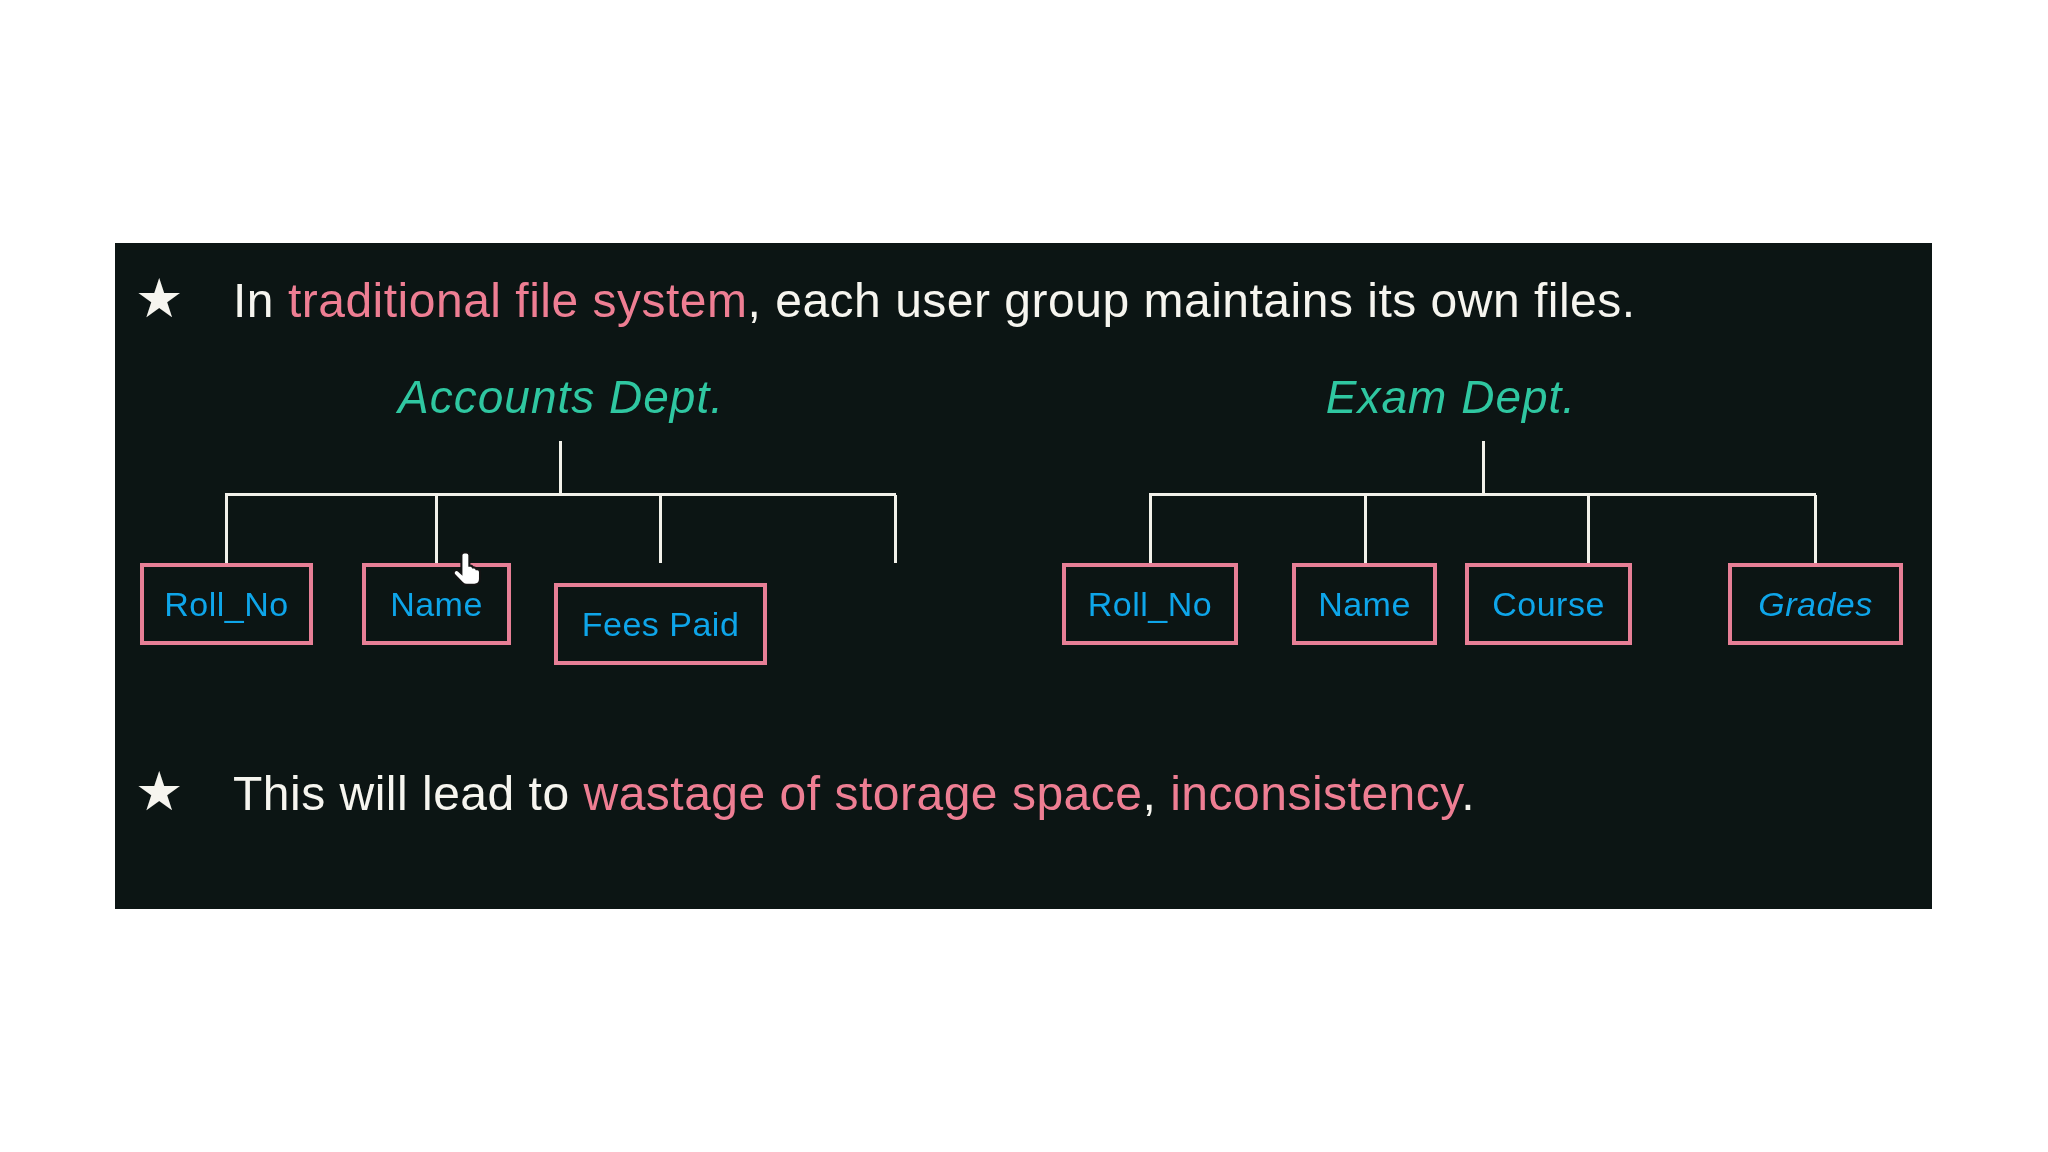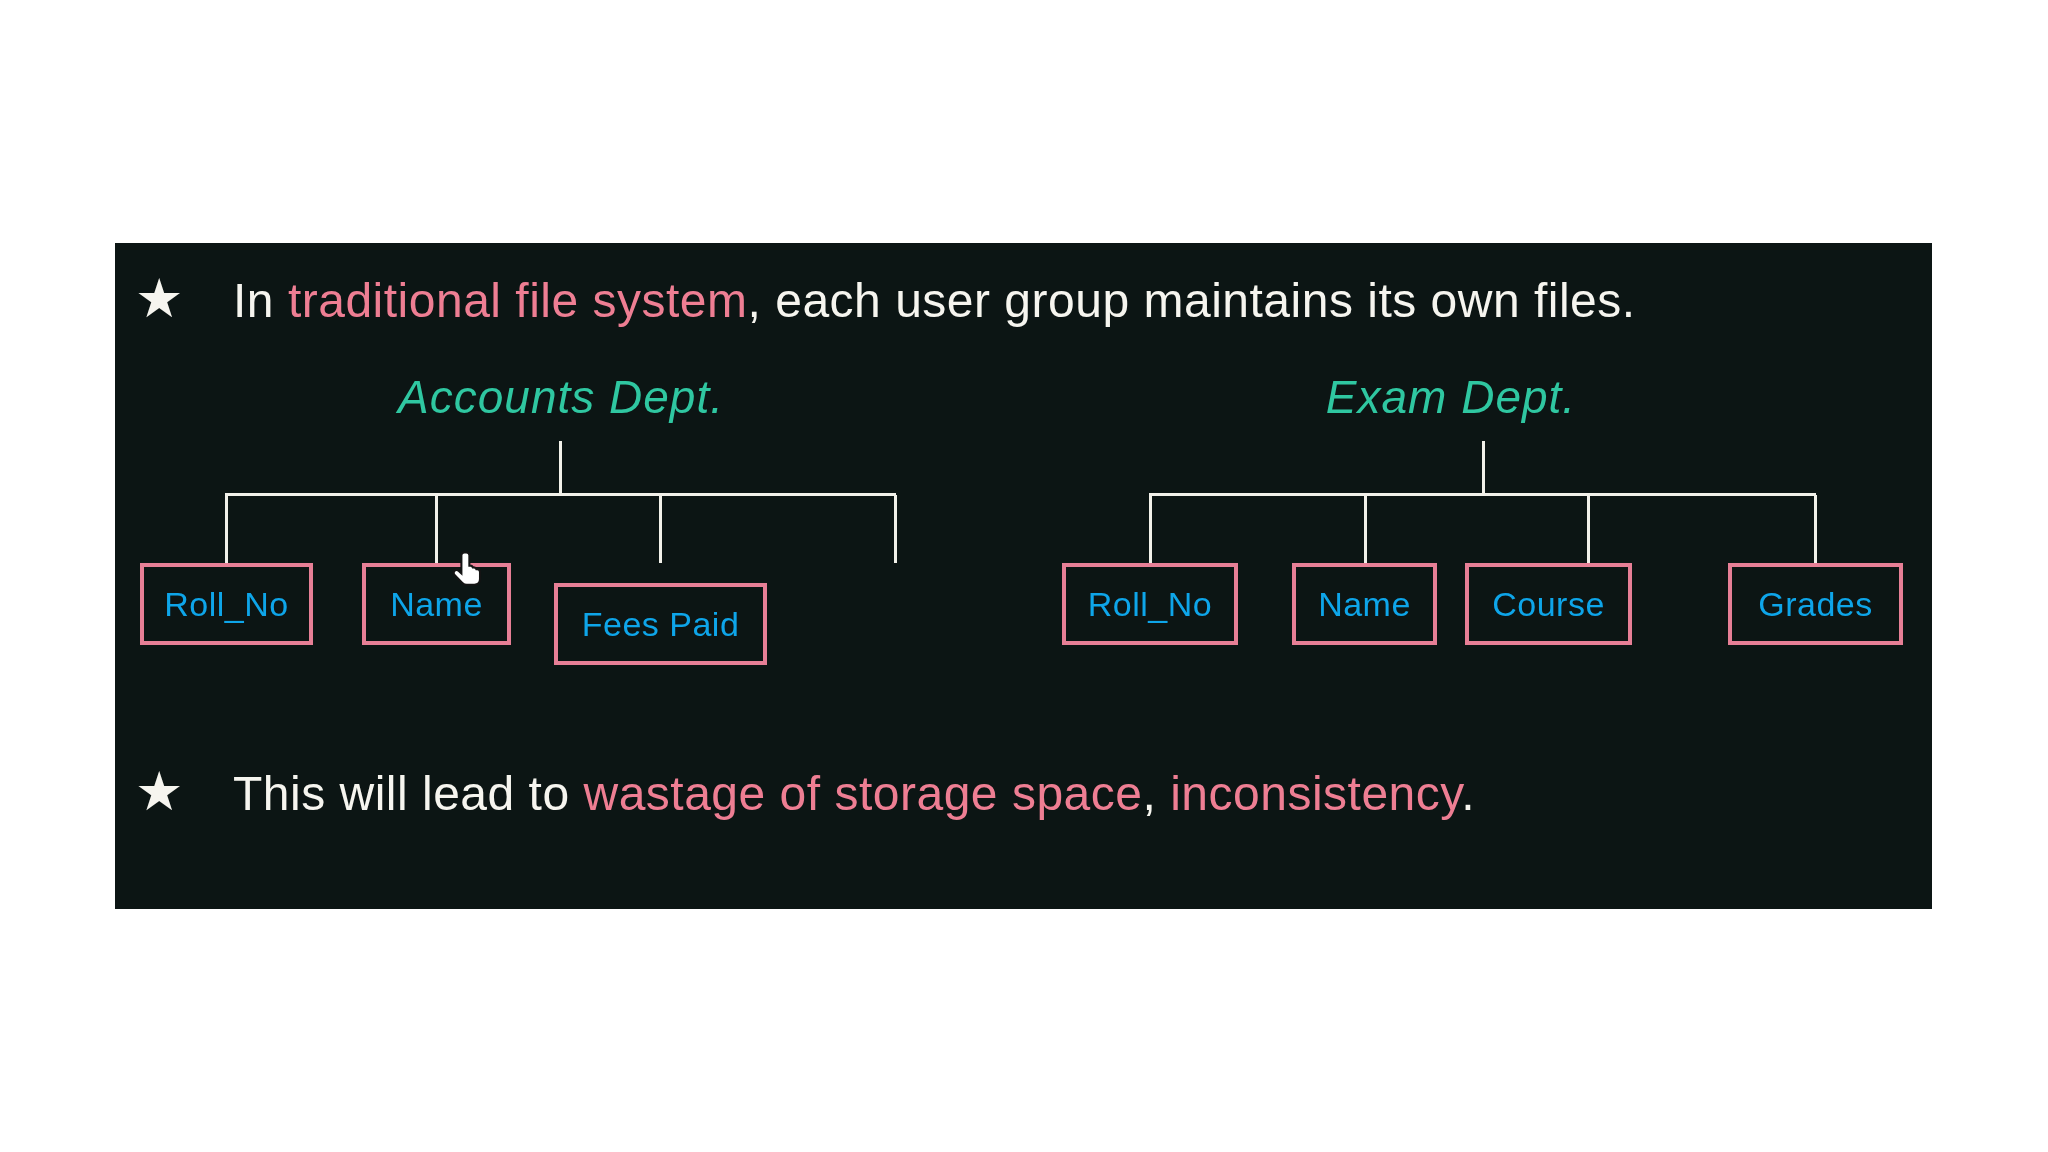--- a/index.html
+++ b/index.html
@@ -62,21 +62,21 @@
   <div class="abs cline" style="left:1367px;top:198px;width:3px;height:54px;"></div>
   <div class="abs cline" style="left:1034px;top:250px;width:667px;height:3px;"></div>
   <div class="abs cline" style="left:1034px;top:252px;width:3px;height:68px;"></div>
   <div class="abs cline" style="left:1249px;top:252px;width:3px;height:68px;"></div>
   <div class="abs cline" style="left:1472px;top:252px;width:3px;height:68px;"></div>
   <div class="abs cline" style="left:1699px;top:252px;width:3px;height:68px;"></div>
 
   <div class="abs node" style="left:947px;top:320px;width:176px;">Roll_No</div>
   <div class="abs node" style="left:1177px;top:320px;width:145px;">Name</div>
   <div class="abs node" style="left:1350px;top:320px;width:167px;">Course</div>
-  <div class="abs node" style="left:1613px;top:320px;width:175px;">Grades</div>
+  <div class="abs node" style="left:1613px;top:320px;width:175px;font-style:italic;">Grades</div>
 
   <div class="abs star" style="left:20px;top:521px;">★</div>
   <div class="abs btext" style="left:118px;top:523px;">
     <span class="seg-w">This will lead to </span><span class="seg-p">wastage of storage space</span><span class="seg-w">,</span><span class="seg-p"> inconsistency</span><span class="seg-w">.</span>
   </div>
 
   <div class="abs" style="left:331px;top:305px;">
     <svg class="cursor" viewBox="0 0 20 21" xmlns="http://www.w3.org/2000/svg">
       <path d="M9.7 1.2 c-0.9 0 -1.6 0.7 -1.6 1.6 v9.5 l-1.5 -1.4 c-0.6 -0.6 -1.6 -0.6 -2.2 0.1 c-0.5 0.6 -0.5 1.5 0.1 2.1 l4.1 4.2 c0.6 0.6 1.5 1 2.4 1 h3.9 c1.7 0 3 -1.3 3 -3 v-3.8 c0 -0.8 -0.6 -1.4 -1.4 -1.4 h-0.5 c-0.2 -0.6 -0.8 -1 -1.4 -1 h-0.5 c-0.2 -0.5 -0.7 -0.9 -1.3 -0.9 h-0.5 V2.8 c0 -0.9 -0.7 -1.6 -1.6 -1.6 z" fill="#ffffff" stroke="#141414" stroke-width="1.1"></path>
     </svg>

